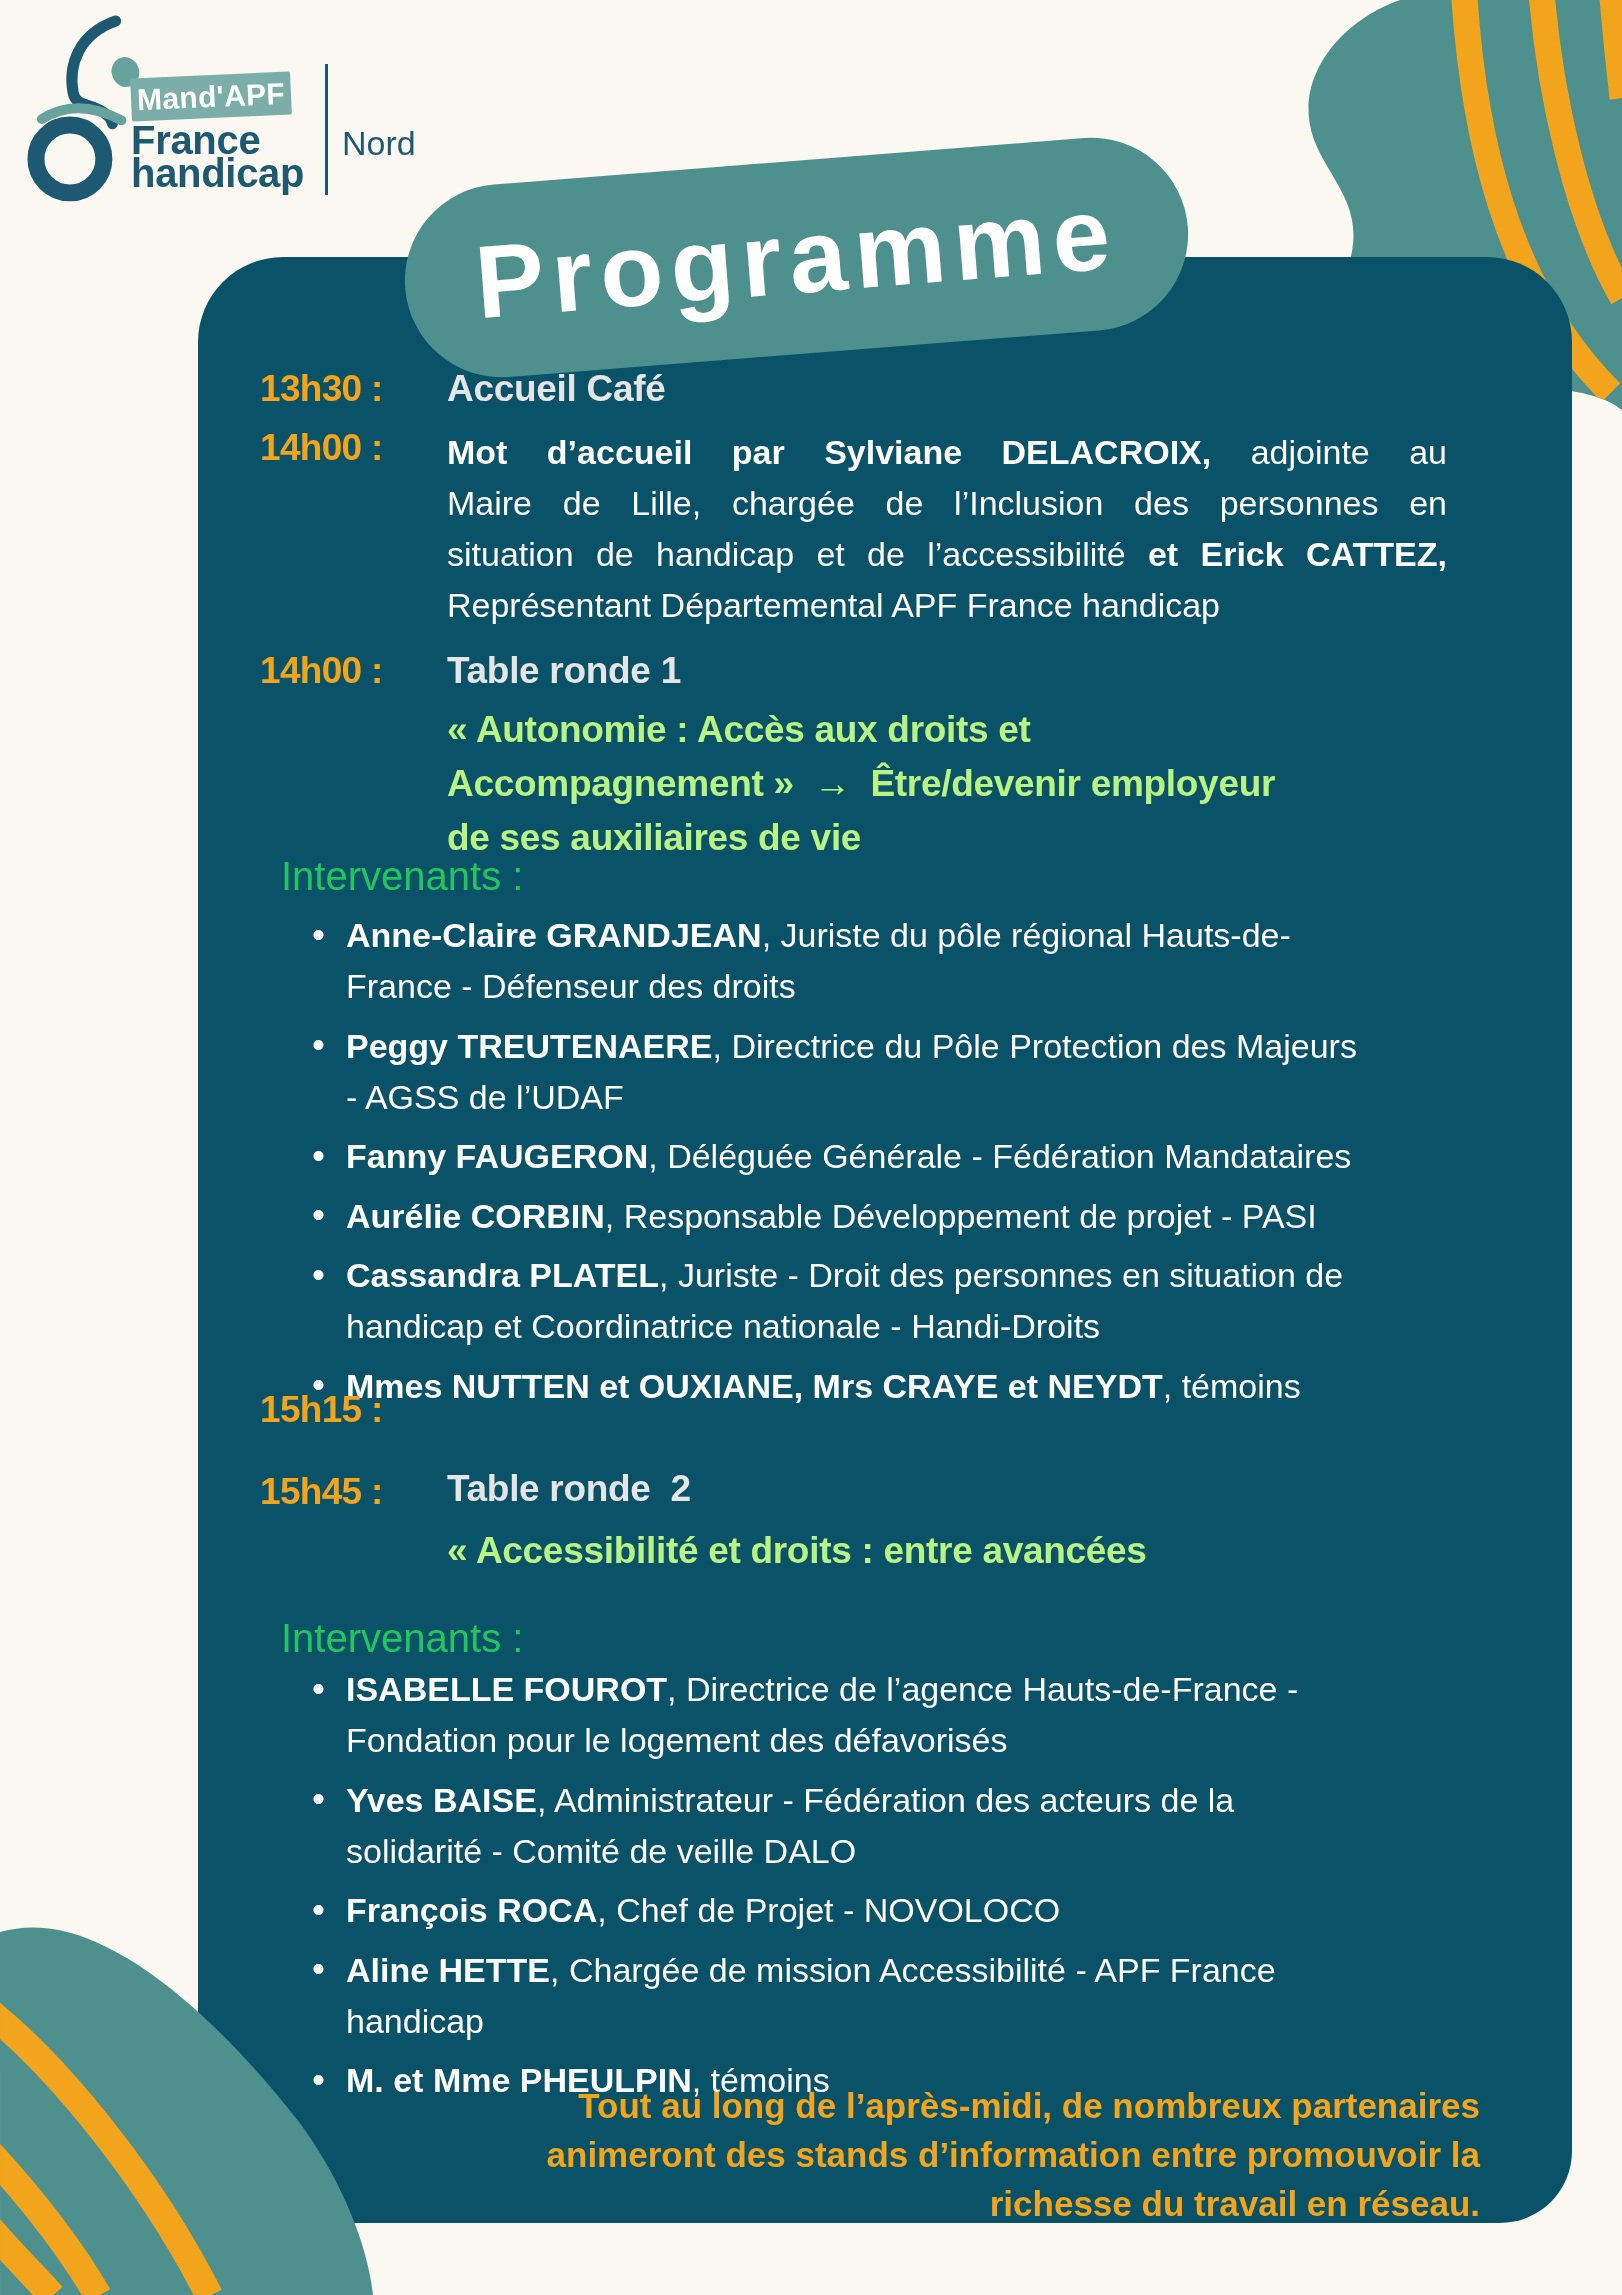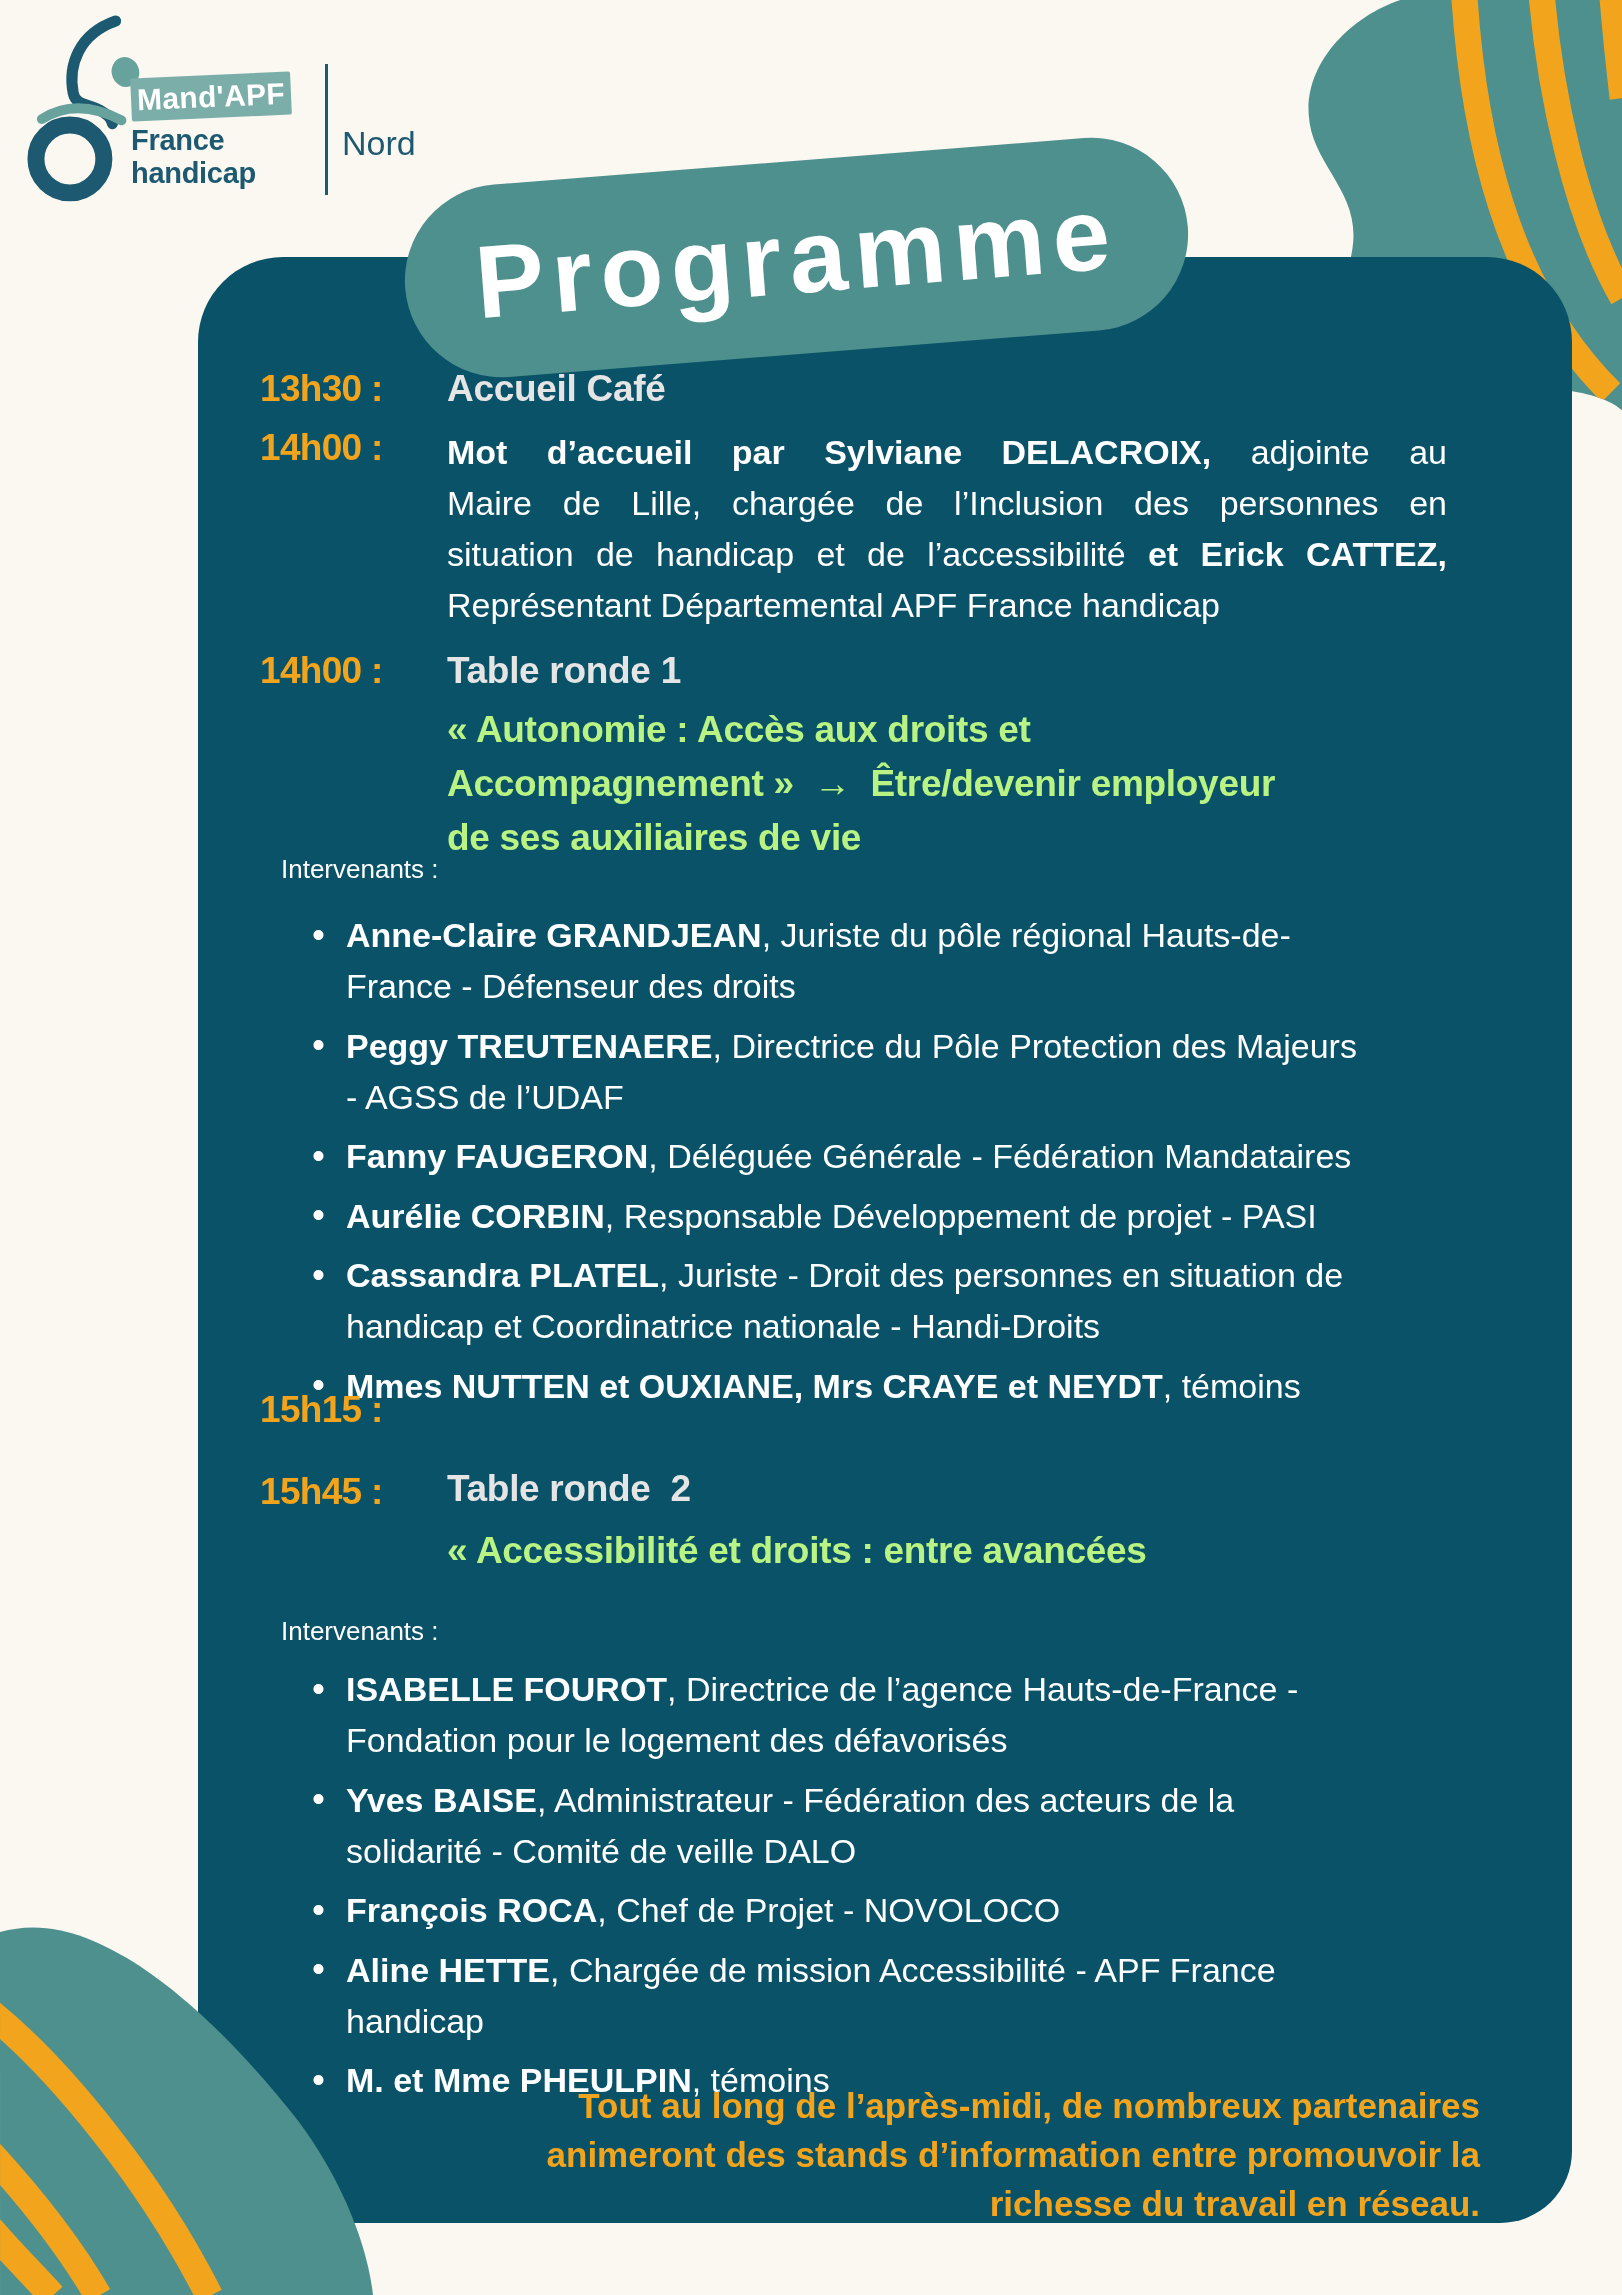--- a/index.html
+++ b/index.html
@@ -13,42 +13,42 @@
   #blob-tr{left:1243px;top:0;}
   #blob-bl{left:0;top:1898px;}
   
   #logo-svg{left:16.4px;top:9.8px;}
   .badge{
     left:131px;top:75px;width:160px;height:43px;background:#7CAEA9;
     transform:rotate(-2.5deg);display:flex;align-items:center;justify-content:center;
     color:#fff;font-size:30px;font-weight:700;letter-spacing:0.3px;border-radius:2px;
   }
   .brand{
-    left:131px;top:124px;color:#1D5970;font-size:29px;font-weight:700;line-height:33px;letter-spacing:-0.3px;
+    left:131px;top:124px;color:#1D5970;font-size:40px;font-weight:700;line-height:33px;letter-spacing:-0.3px;
   }
   .divider{left:325px;top:64px;width:3.3px;height:131px;background:#1D5970;}
   .region{left:342px;top:124px;color:#1D5970;font-size:34px;font-weight:400;text-align:center;}
   
   .pill{
     left:404px;top:161px;width:785px;height:193px;background:#4E908D;border-radius:98px;
     transform:rotate(-4.5deg);display:flex;align-items:center;justify-content:center;
   }
   .pill span{color:#fff;font-size:103px;font-weight:700;letter-spacing:7.9px;}
   
   .panel{
     left:198px;top:257px;width:1374px;height:1966px;background:#095268;
     border-radius:85px 85px 72px 118px;
   }
   .time{position:absolute;left:62px;width:177px;color:#F2A41D;font-weight:700;font-size:37px;letter-spacing:-0.7px;}
   .h{position:absolute;color:#e5e5e5;font-weight:700;font-size:37px;letter-spacing:-0.3px;white-space:pre-wrap;}
   .para{position:absolute;left:249px;width:1000px;color:#fff;font-size:34px;line-height:51px;}
   .para .ln{text-align:justify;}
   .para .ln.just{text-align-last:justify;}
   .green{position:absolute;left:249px;color:#B9F383;font-size:37px;font-weight:700;line-height:54px;white-space:pre-wrap;letter-spacing:-0.3px;}
-  .interv{position:absolute;left:83px;color:#ffffff;font-size:26px;font-weight:400;}
+  .interv{position:absolute;left:83px;color:#22c55e;font-size:40px;font-weight:400;}
   .list{position:absolute;left:110px;width:1178px;color:#fff;font-size:34px;line-height:51px;}
   .li{position:relative;padding-left:38px;margin-bottom:8.5px;}
   .li .dot{position:absolute;left:3.9px;top:-1.3px;font-size:37px;}
   .footer{position:absolute;left:92px;right:92px;color:#F2A41D;font-weight:700;font-size:35px;line-height:49px;text-align:right;}
   .b{font-weight:700;}
 </style>
 </head>
 <body>
 
 <svg id="blob-tr" class="abs" width="380" height="458" viewBox="0 0 580 700">

